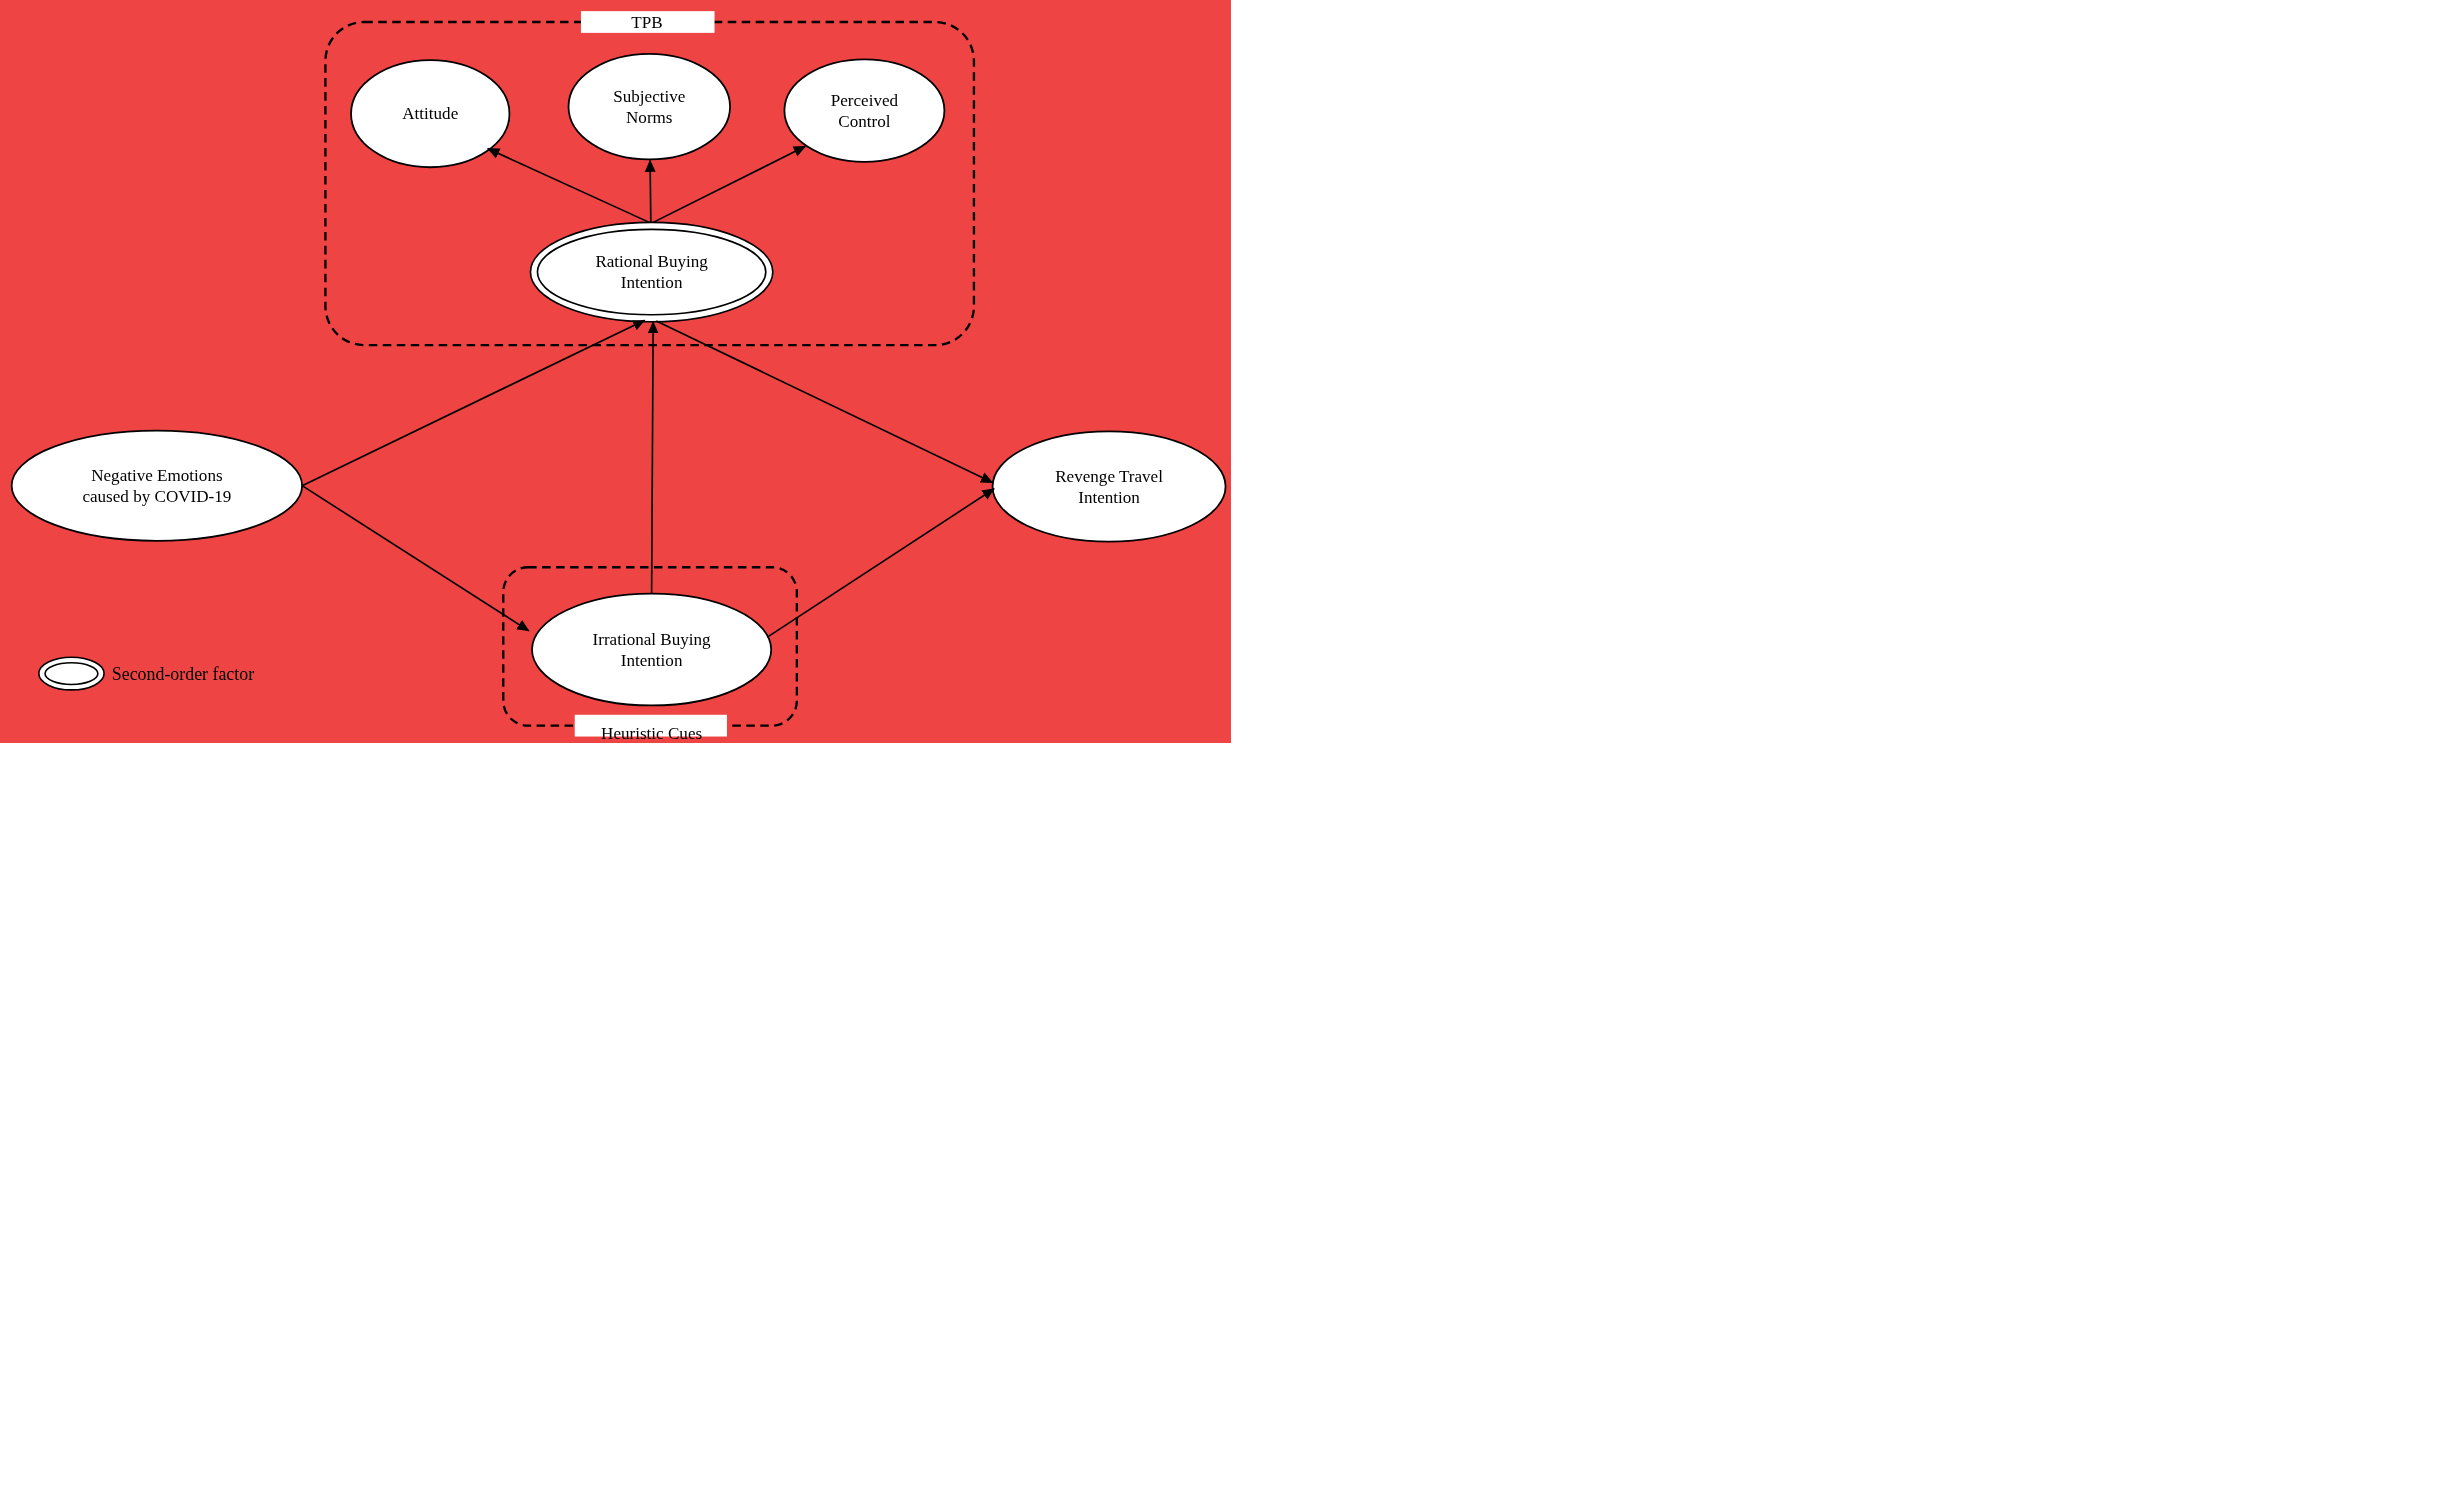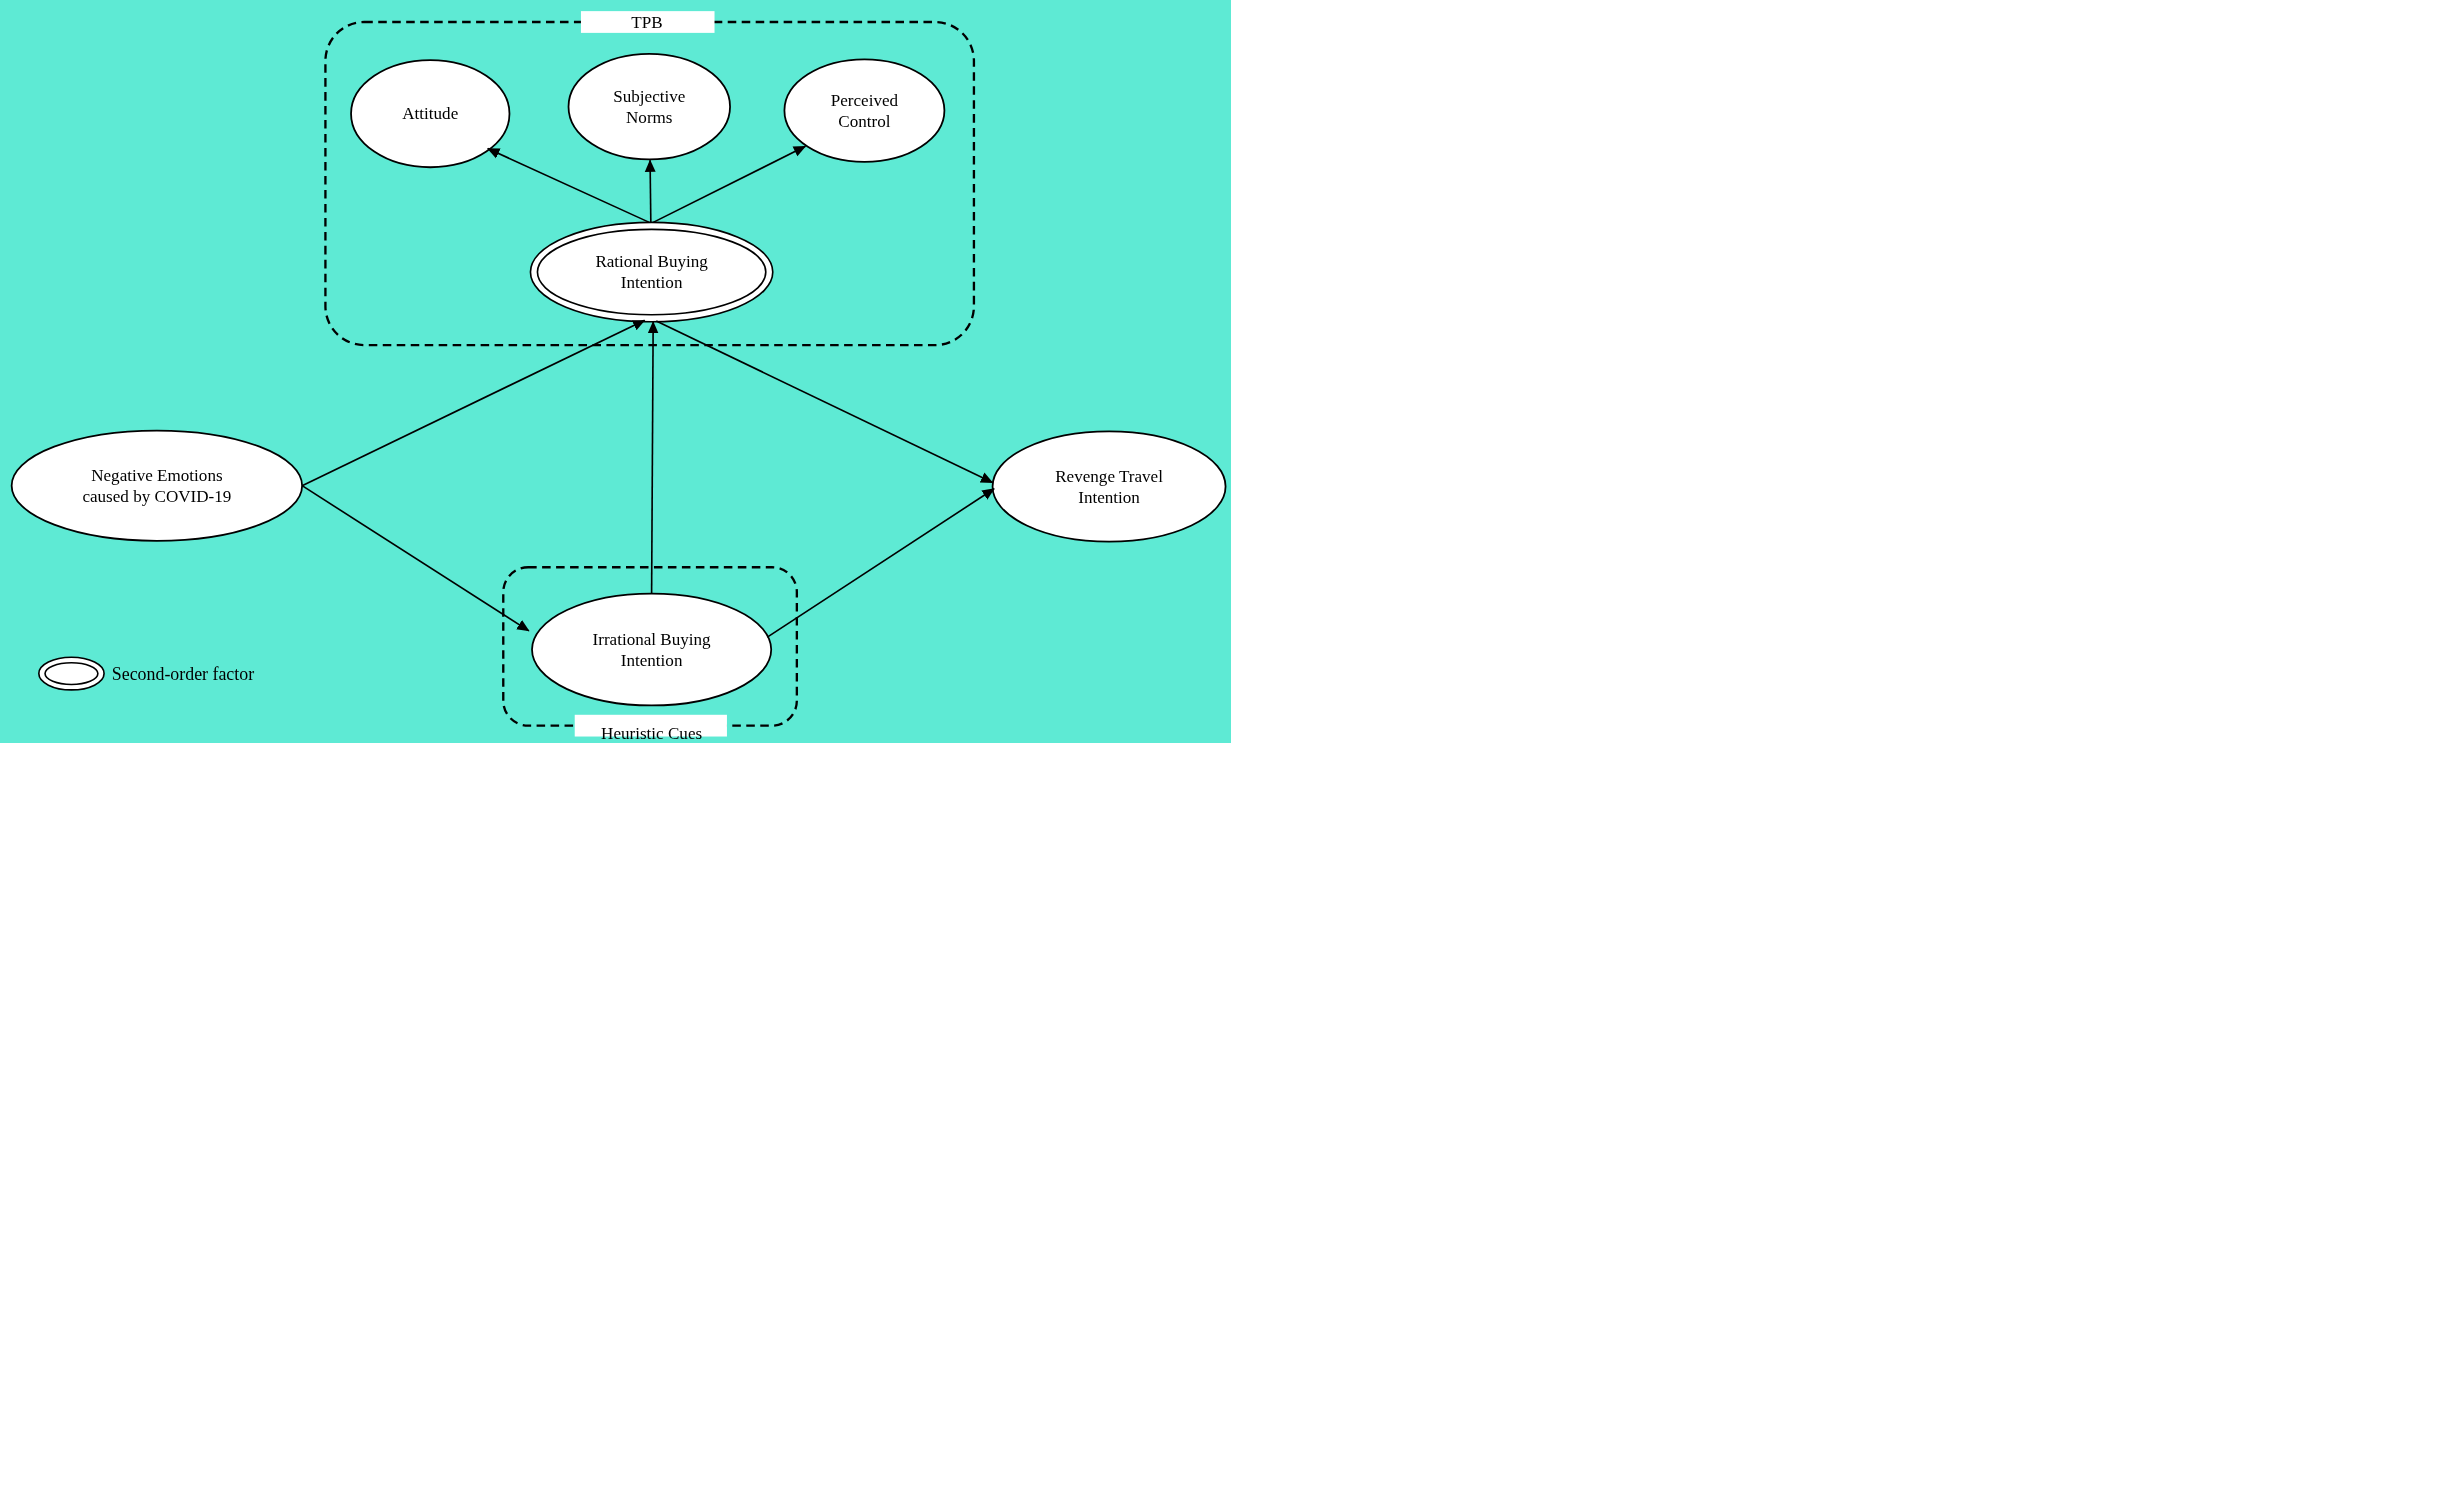--- a/index.html
+++ b/index.html
@@ -3,21 +3,21 @@
 <meta charset="utf-8">
 <style>
   html, body {
     margin: 0;
     padding: 0;
     background: #ffffff;
   }
   .figure-wrap {
     width: 1231px;
     height: 743px;
-    background: #5eead4;
+    background: #ef4444;
     position: relative;
     font-family: "Liberation Serif", "DejaVu Serif", serif;
   }
   svg { display: block; }
   .node-ellipse {
     fill: #ffffff;
     stroke: #000000;
     stroke-width: 2.3;
   }
   .double-outer {

